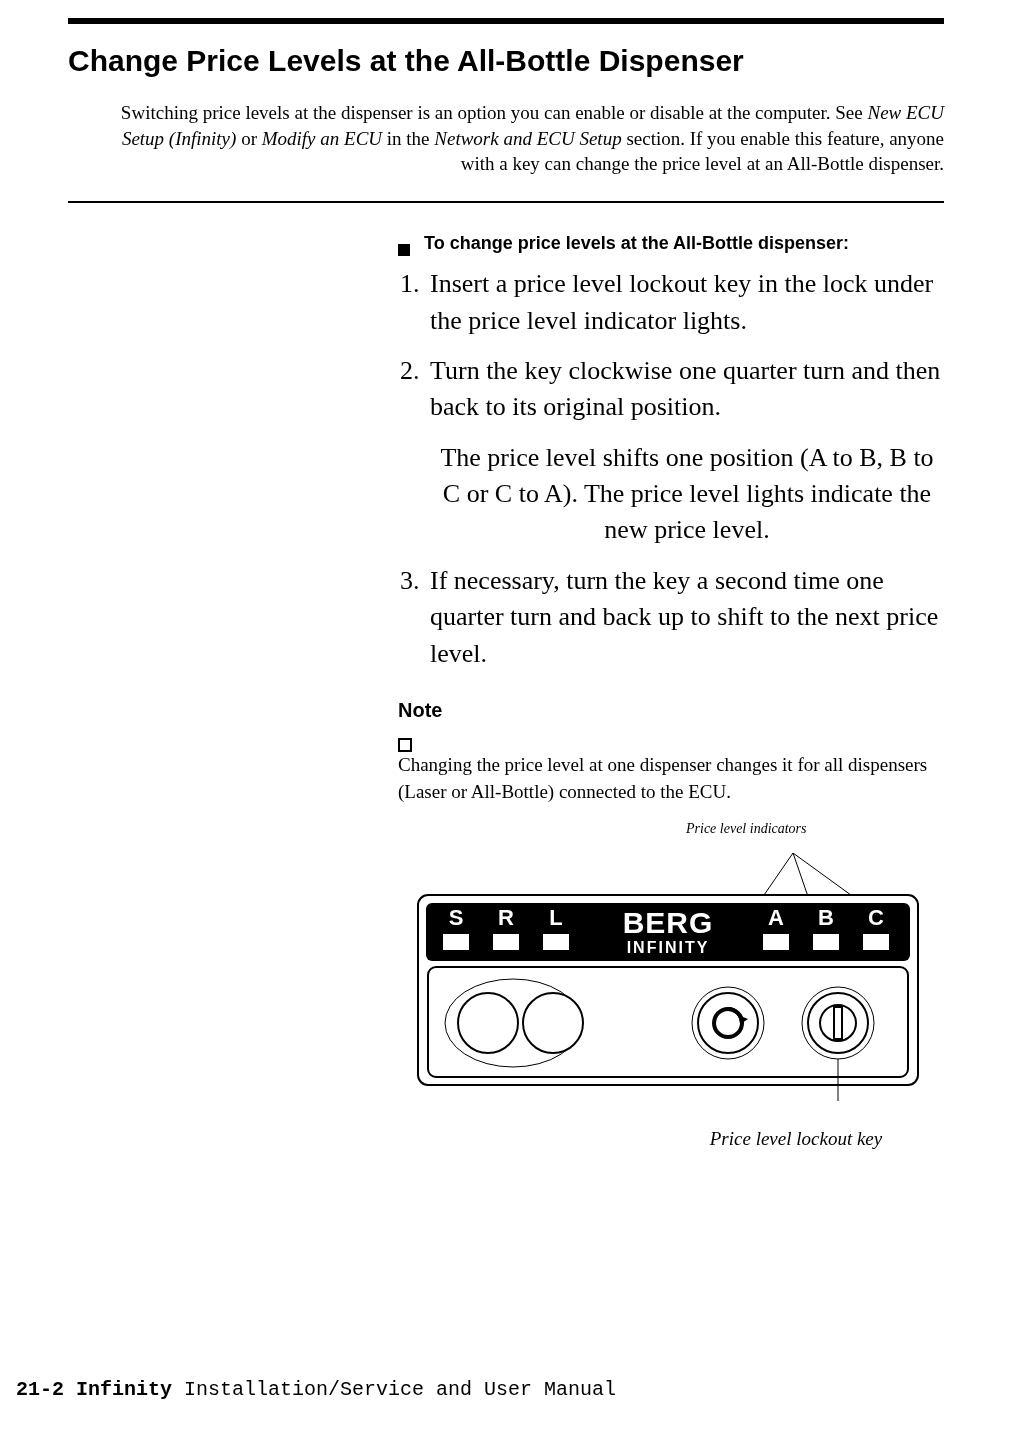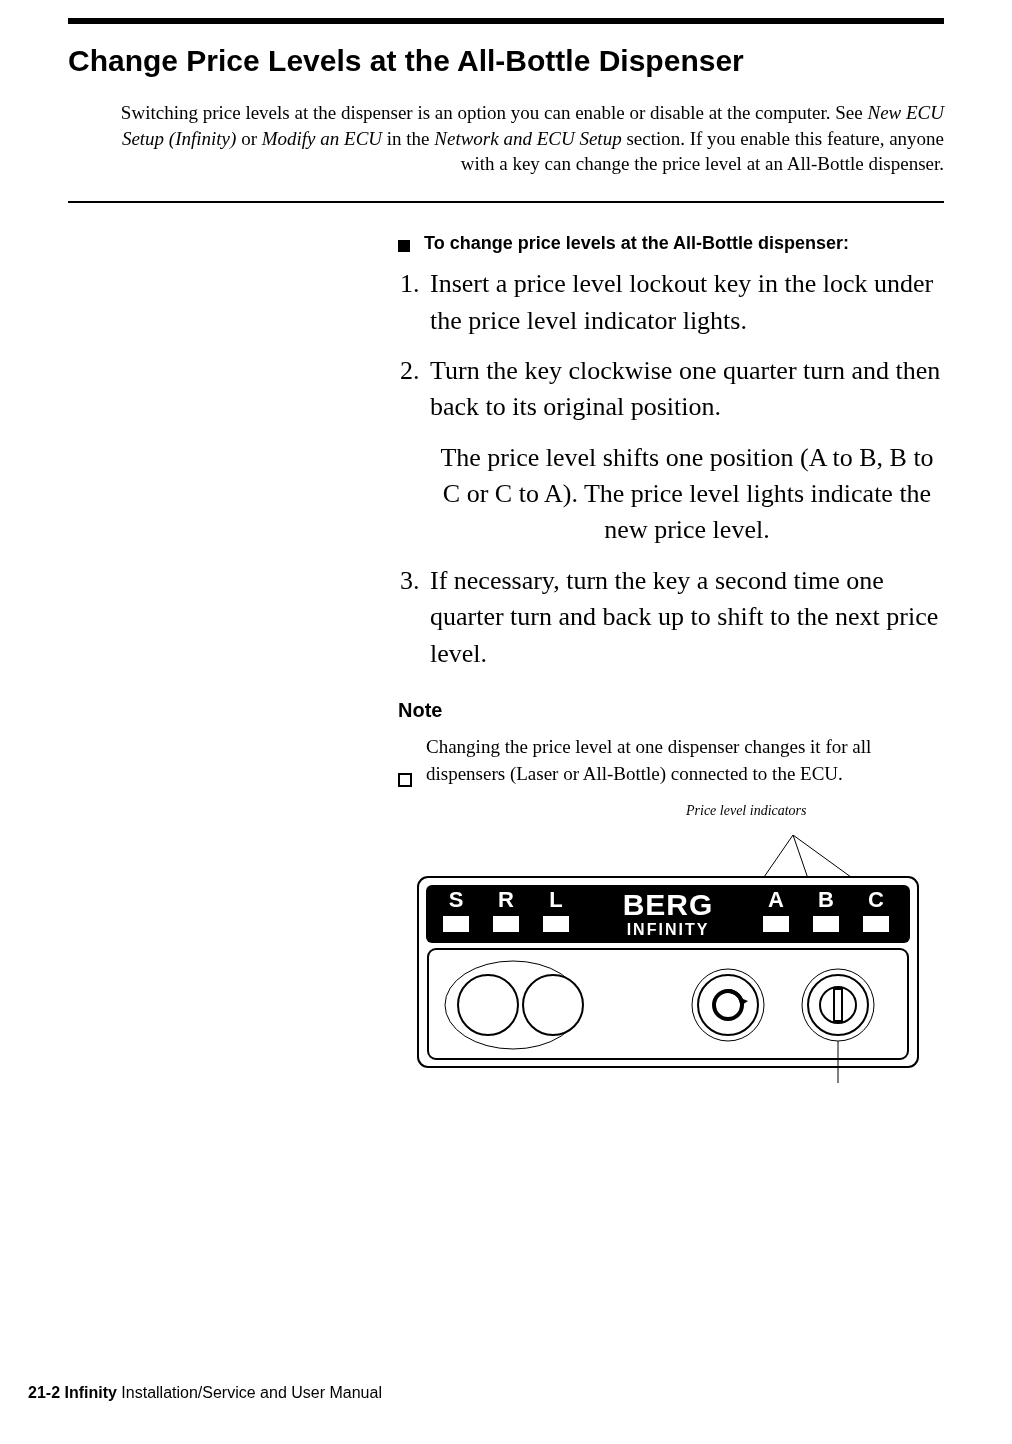--- a/index.html
+++ b/index.html
@@ -48,21 +48,21 @@
   .right-col {
     margin-left: 330px;
     margin-right: 0;
   }
   .task-head {
     font-family: Arial, Helvetica, sans-serif;
     font-weight: bold;
     font-size: 18px;
     margin-bottom: 10px;
     display: flex;
-    align-items: center;
+    align-items: flex-end;
   }
   .task-head .sq {
     display: inline-block;
     width: 12px;
     height: 12px;
     background: #000;
     margin-right: 14px;
     margin-top: 4px;
     flex: 0 0 auto;
   }
@@ -80,22 +80,23 @@
     margin-top: 24px;
     margin-bottom: 10px;
   }
   .note-list {
     list-style: none;
     padding-left: 0;
     font-size: 19px;
   }
   .note-list li {
     display: flex;
-    align-items: flex-end;
+    align-items: flex-start;
     margin-bottom: 12px;
+    flex-direction: column;
   }
   .note-list .box {
     flex: 0 0 auto;
     width: 14px;
     height: 14px;
     border: 2px solid #000;
     margin-right: 14px;
     margin-top: 4px;
   }
   .diagram-wrap {
@@ -114,23 +115,23 @@
   .callout-bottom {
     font-style: italic;
     font-size: 19px;
     text-align: center;
     margin-top: 6px;
     margin-left: 250px;
   }
   .footer {
     position: absolute;
     bottom: 40px;
-    left: 28px;
-    font-family: Liberation Sans, sans-serif;
-    font-size: 16px;
+    left: 16px;
+    font-family: Liberation Mono, monospace;
+    font-size: 20px;
   }
   .footer .bold { font-weight: bold; }
 </style>
 </head>
 <body>
 
 <div class="top-rule"></div>
 
 <div class="page">
   <h1>Change Price Levels at the All-Bottle Dispenser</h1>
@@ -215,19 +216,20 @@
         <polygon points="344,170 340,162 350,166" fill="#000"></polygon>
 
         <circle cx="440" cy="170" r="36" fill="none" stroke="#000" stroke-width="1"></circle>
         <circle cx="440" cy="170" r="30" fill="#fff" stroke="#000" stroke-width="2"></circle>
         <circle cx="440" cy="170" r="18" fill="#fff" stroke="#000" stroke-width="2"></circle>
         <rect x="436" y="154" width="8" height="32" fill="#fff" stroke="#000" stroke-width="2"></rect>
 
         <line x1="440" y1="206" x2="440" y2="248" stroke="#000" stroke-width="1"></line>
       </svg>
 
+      <div class="callout-bottom">Price level lockout key</div>
     </div>
   </div>
 </div>
 
 <div class="footer">
   <span class="bold">21-2 Infinity</span><span> Installation/Service and User Manual</span>
 </div>
 
 </body></html>

